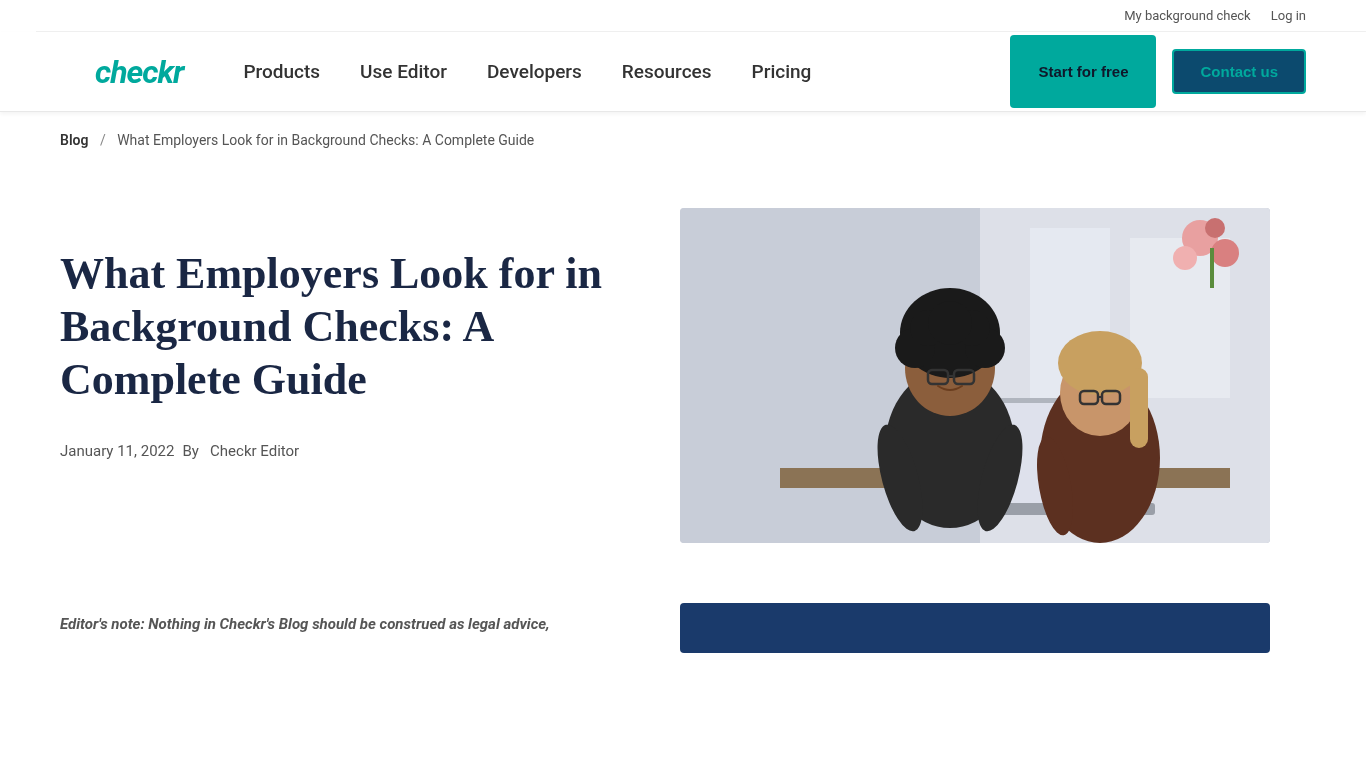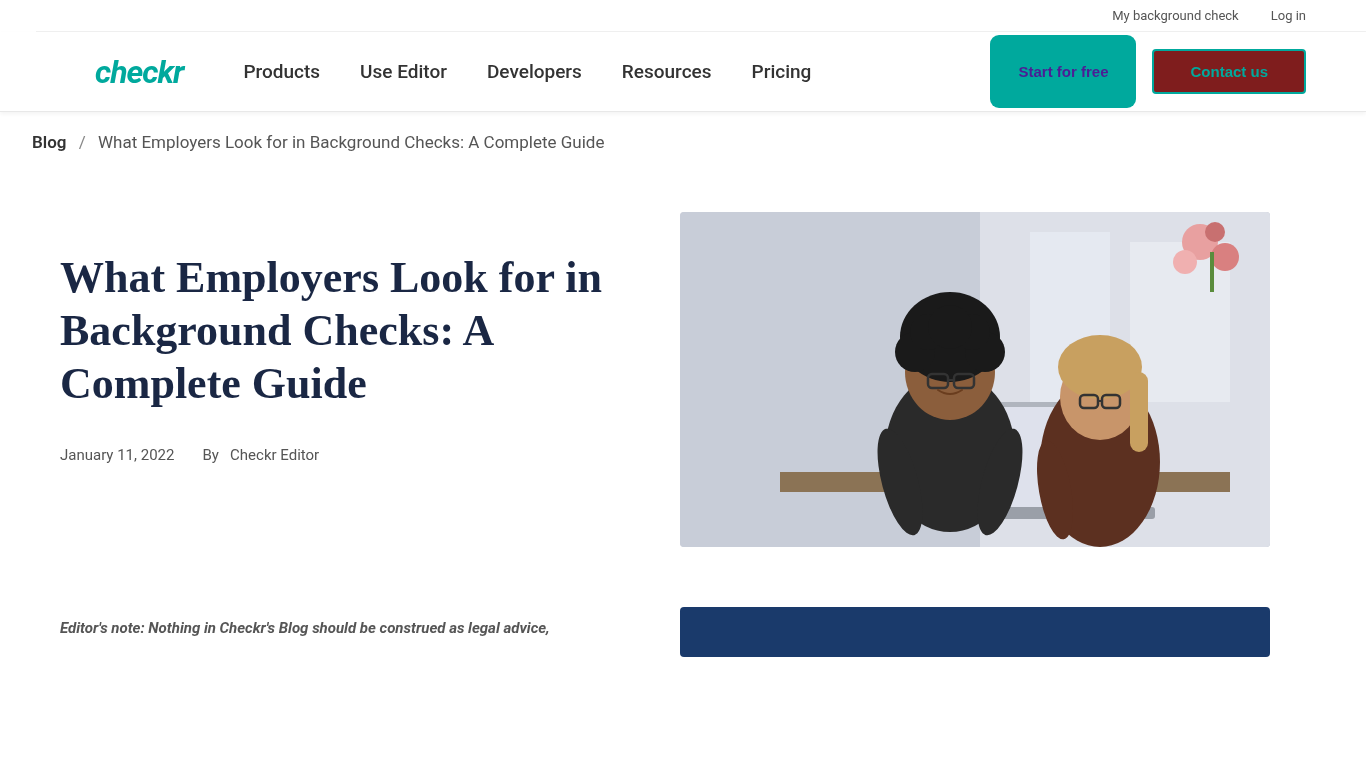--- a/index.html
+++ b/index.html
@@ -17,21 +17,21 @@
     }
 
     
     .top-bar {
       display: flex;
       justify-content: flex-end;
       align-items: center;
       padding: 8px 60px;
       background: #fff;
       border-bottom: 1px solid #f0f0f0;
-      gap: 32px;
+      gap: 20px;
       margin-left: 36px;
     }
 
     .top-bar-link {
       font-size: 13px;
       color: #555;
       text-decoration: none;
       cursor: pointer;
     }
 
@@ -73,44 +73,44 @@
     }
 
     .header-actions {
       display: flex;
       align-items: center;
       gap: 16px;
     }
 
     .btn-primary {
       background: #00a99d;
-      color: #4c1d95;
+      color: #0f172a;
       border: none;
       padding: 28px 28px;
       font-size: 15px;
       font-weight: 600;
-      border-radius: 9px;
+      border-radius: 4px;
       cursor: pointer;
     }
 
     .btn-outline {
-      background: #7f1d1d;
+      background: #0c4a6e;
       color: #00a99d;
       border: 2px solid #00a99d;
-      padding: 12px 36px;
+      padding: 12px 26px;
       font-size: 15px;
       font-weight: 600;
       border-radius: 4px;
       cursor: pointer;
     }
 
     
     .breadcrumb {
-      padding: 20px 32px;
-      font-size: 17px;
+      padding: 20px 60px;
+      font-size: 14px;
       color: #555;
     }
 
     .breadcrumb-link {
       color: #333;
       font-weight: 600;
       text-decoration: none;
       cursor: pointer;
     }
 
@@ -143,21 +143,21 @@
       font-weight: 800;
       color: #1a2744;
       line-height: 1.2;
       margin-bottom: 36px;
       font-family: Georgia, 'Times New Roman', serif;
     }
 
     .article-meta {
       display: flex;
       align-items: center;
-      gap: 28px;
+      gap: 8px;
       font-size: 15px;
       color: #555;
     }
 
     .article-date {
       color: #555;
       font-weight: 400;
     }
 
     .article-author {

